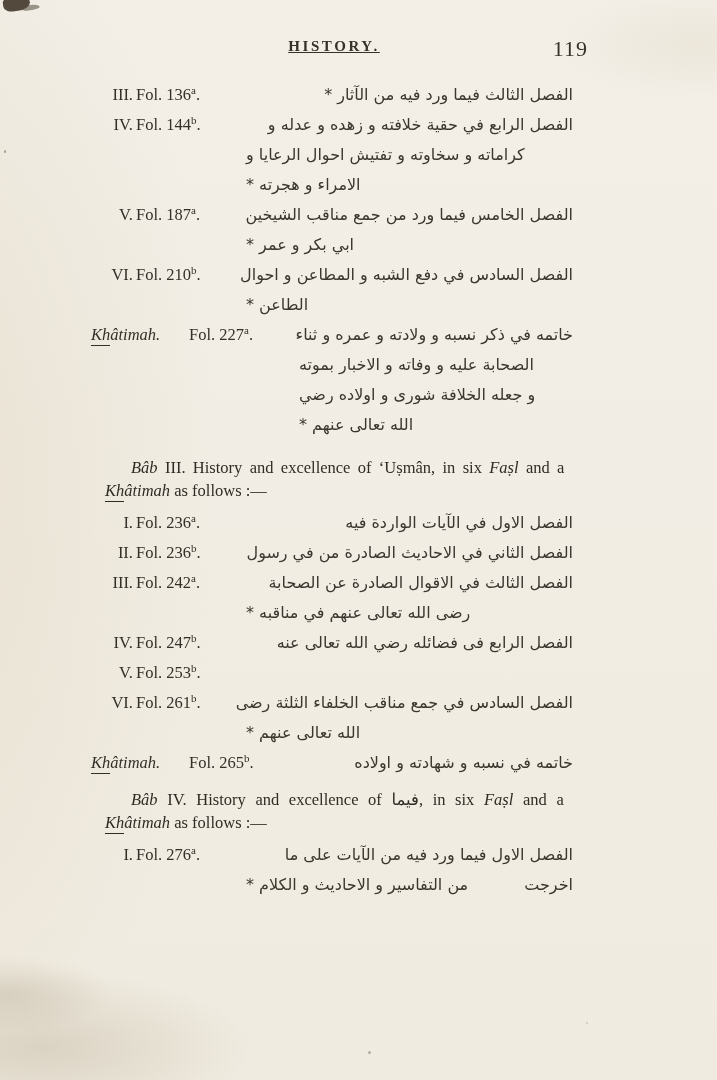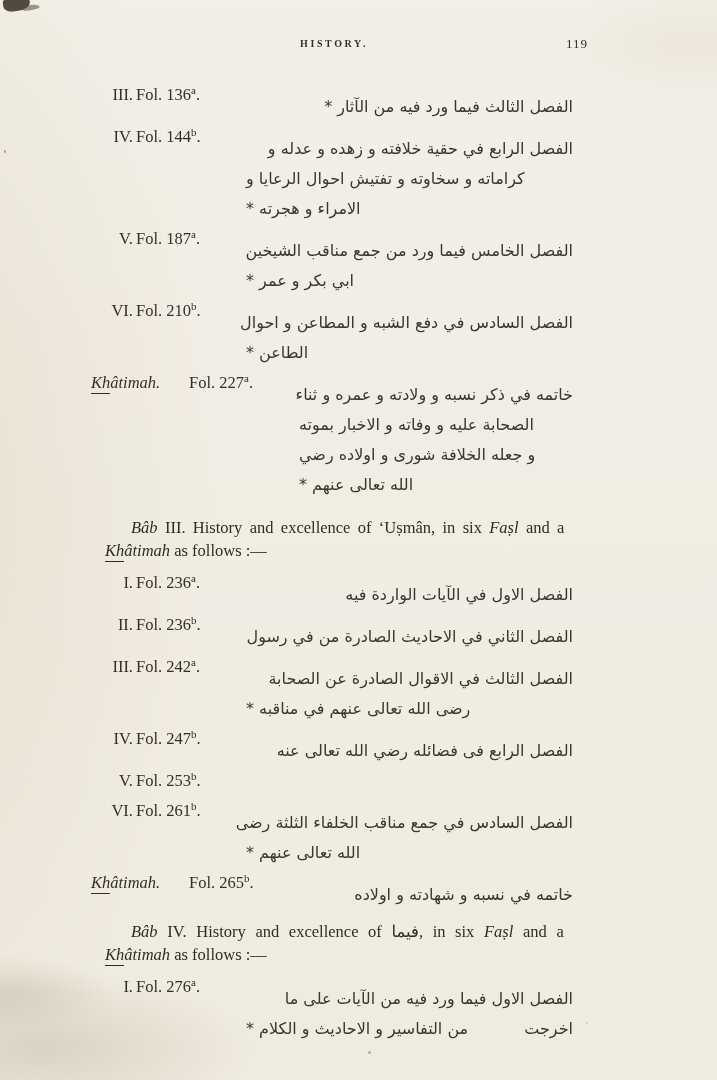--- a/index.html
+++ b/index.html
@@ -24,43 +24,43 @@
     box-shadow: 14px 6px 0 -5px rgba(66,57,44,.55);
   }
   .speck { position:absolute; border-radius:50%; background:rgba(110,100,80,.45); }
   .sp1 { width:3px; height:3px; left:368px; top:1051px; }
   .sp2 { width:2px; height:2px; left:586px; top:1022px; opacity:.6; }
   .sp3 { width:2px; height:3px; left:4px;  top:150px;  background:rgba(90,80,60,.5); }
 
   .running-head { position:absolute; top:36px; left:80px; width:508px; height:24px; }
   .head-title {
     position:absolute; left:50%; top:2px; transform:translateX(-50%);
-    font-size:10px; font-weight:bold; letter-spacing:2.6px; color:#35322c;
-  }
-  .head-page { position:absolute; right:0; top:0; font-size:13px; color:#35322c; letter-spacing:1px; }
+    font-size:15px; font-weight:bold; letter-spacing:2.6px; color:#35322c;text-decoration:underline;
+  }
+  .head-page { position:absolute; right:0; top:0; font-size:22px; color:#35322c; letter-spacing:1px; }
 
   .content { position:absolute; top:80px; left:91px; width:482px; }
 
   .entry { display:flex; align-items:flex-start; }
   .num {
     flex:none; width:42px; text-align:right;
     font-size:16.5px; line-height:30px; white-space:nowrap; color:#33302a;
   }
   .fol {
     flex:none; width:96px; margin-left:3px;
     font-size:16.5px; line-height:30px; white-space:nowrap; color:#33302a;
   }
   .fol sup { font-size:11px; line-height:0; }
   .entry.kh-row .num { width:auto; min-width:88px; text-align:left; font-style:italic; }
   .entry.kh-row .fol { margin-left:10px; }
 
   .ar {
     flex:1 1 auto; direction:rtl; unicode-bidi:embed;
     font-family:"DejaVu Sans", sans-serif;
-    font-size:16px; color:#3a372f;margin-top:12px;
+    font-size:16px; color:#3a372f;
   }
   .ar .line { display:block; line-height:30px; height:30px; text-align:right; letter-spacing:.2px; }
   .ar .line.cont { text-align:left; padding-left:14px; padding-right:26px; }
 
   .u { border-bottom:1px solid currentColor; padding-bottom:1px; }
   .it { font-style:italic; }
 
   .bab-head { margin:16px 0 6px 14px; font-size:16.5px; color:#2f2c26; }
   .bab-head .l1 { display:block; line-height:23px; text-indent:26px; }
   .bab-head .l2 { display:block; line-height:23px; }

